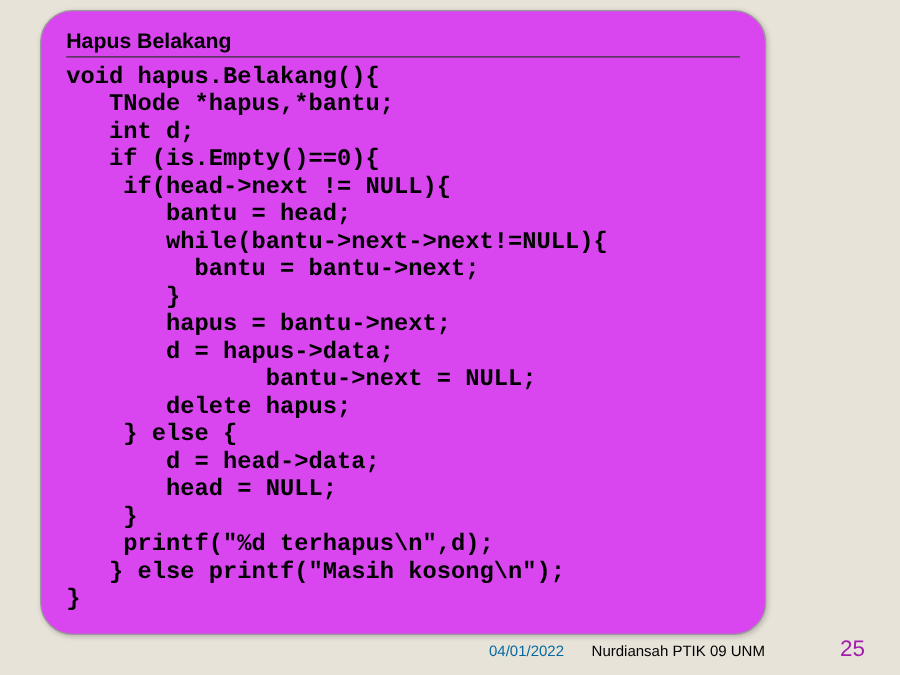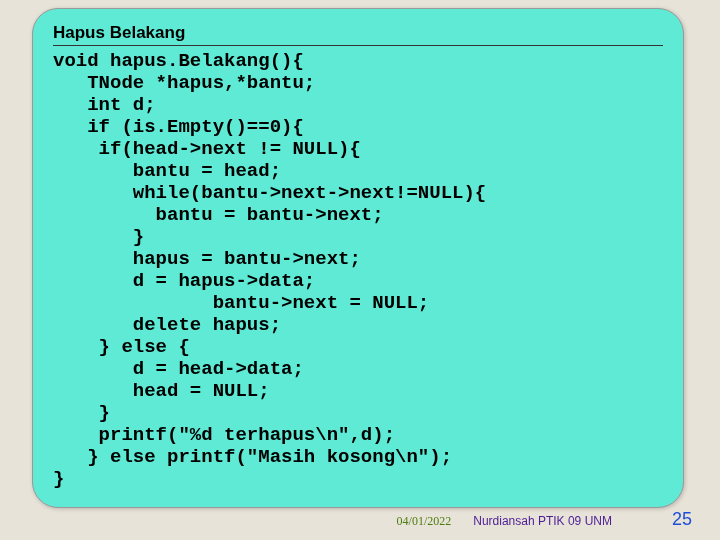--- a/index.html
+++ b/index.html
@@ -11,23 +11,23 @@
     font-family: Arial, Helvetica, sans-serif;
   }
   body {
     background: #e8e3d9;
     position: relative;
   }
   .card {
     position: absolute;
     left: 32px;
     top: 8px;
-    width: 652px;
+    width: 581px;
     height: 500px;
-    background: #5eead4;
+    background: #d946ef;
     border: 1px solid #9a9a9a;
     border-radius: 26px;
     box-shadow: 1px 1px 4px rgba(0,0,0,0.2);
     box-sizing: border-box;
     padding: 14px 20px 10px 20px;
   }
   .title {
     font-weight: bold;
     font-size: 17px;
     color: #000;
@@ -46,25 +46,25 @@
   .footer {
     position: absolute;
     bottom: 10px;
     right: 28px;
     font-size: 12px;
     color: #4a4a4a;
     display: flex;
     align-items: baseline;
     gap: 22px;
   }
-  .footer .date { color: #4d7c0f; font-family: Liberation Serif, serif; }
-  .footer .note { color: #4c1d95; text-align: right; }
+  .footer .date { color: #0369a1; }
+  .footer .note { color: #000000; text-align: right; }
   .footer .pagenum {
     font-size: 18px;
-    color: #1d4ed8;
+    color: #a21caf;
     margin-left: 38px;
   }
 </style>
 </head>
 <body>
 
 <div class="card">
   <div class="title">Hapus Belakang</div>
   <div class="code" id="code-block">void hapus.Belakang(){
    TNode *hapus,*bantu;

